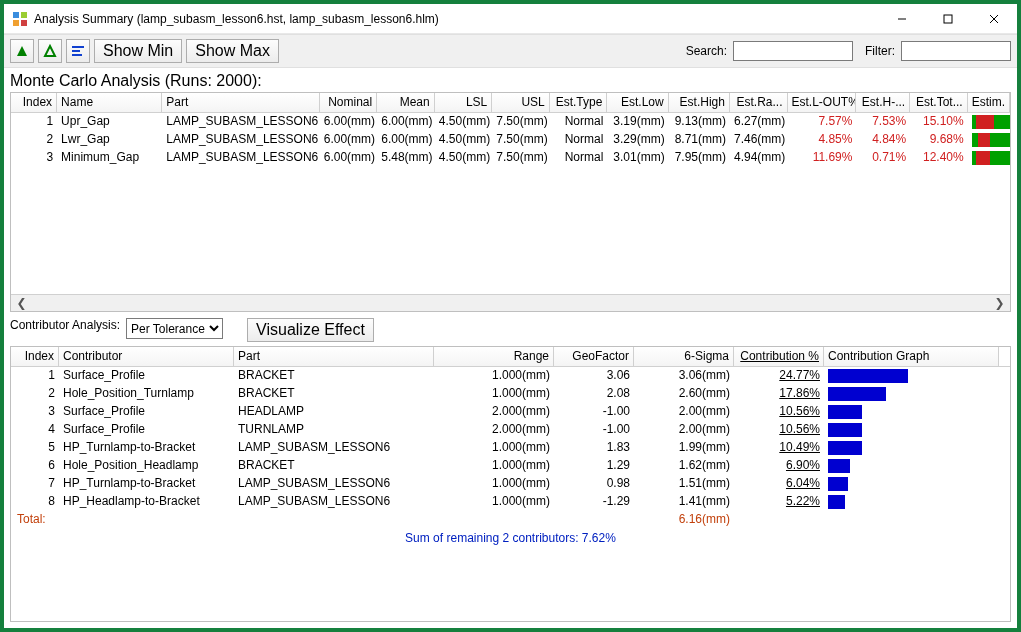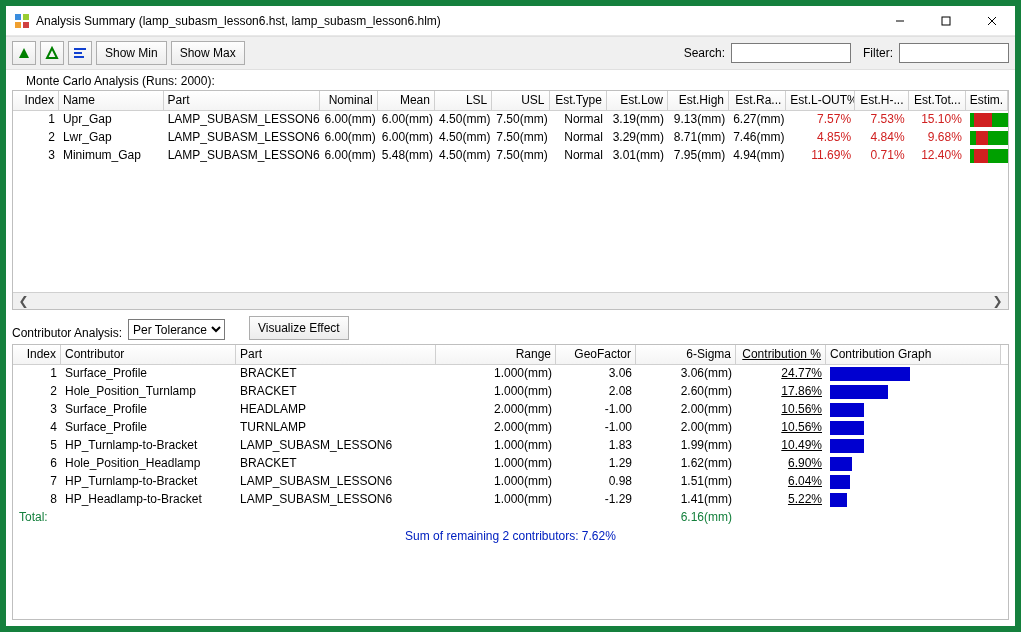--- a/index.html
+++ b/index.html
@@ -7,21 +7,21 @@
     margin: 0;
     font-family: "Segoe UI", Tahoma, sans-serif;
     font-size: 12px;
     background: #ffffff;
     color: #000;
     user-select: none;
   }
   .window {
     width: 1021px;
     height: 632px;
-    border: 6px solid #15803d;
+    border: 4px solid #15803d;
     background: #fff;
     display: flex;
     flex-direction: column;
   }
   .titlebar {
     height: 30px;
     display: flex;
     align-items: center;
     padding: 0 0 0 8px;
     background: #fff;
@@ -64,29 +64,29 @@
     border: 1px solid #adadad;
     background: linear-gradient(#fdfdfd,#ececec);
     display:flex;align-items:center;justify-content:center;
   }
   .text-btn {
     height: 24px;
     padding: 0 8px;
     border: 1px solid #adadad;
     background: linear-gradient(#fdfdfd,#ececec);
     display:flex;align-items:center;
-    font-size:12px;
+    font-size:16px;
   }
   .toolbar .spacer { flex: 1; }
   .toolbar label { margin-right: 2px; }
   .toolbar input[type=text] {
     height: 20px; border:1px solid #7a7a7a;
     padding:1px 3px; font-size:12px;
   }
-  .section-label { padding: 4px 6px 2px 20px; font-size:12px; }
+  .section-label { padding: 4px 6px 2px 6px; font-size:16px; }
   .table-wrap {
     border: 1px solid #bfbfbf;
     margin: 0 6px;
     background:#fff;
   }
   .mc-wrap { height: 220px; display:flex; flex-direction:column; }
   .contrib-wrap { flex:1; display:flex; flex-direction:column; margin-bottom:6px;}
   .grid-header {
     display:flex;
     background:#fff;
@@ -104,36 +104,36 @@
   .grid-body { flex:1; overflow:auto; background:#fff; }
   .grid-row { display:flex; height:18px; }
   .grid-row .cell {
     padding:1px 4px;
     overflow:hidden;
     white-space:nowrap;
     font-size:12px;
   }
   .num { text-align:right; }
   .red { color:#d02020; }
-  .blue { color:#15803d; }
+  .blue { color:#c2410c; }
   .scroll-x {
     height:17px;
     background:#f0f0f0;
     display:flex;align-items:center;justify-content:space-between;
     border-top:1px solid #d0d0d0;
     padding:0 2px;
   }
   .scroll-x .arrow{width:17px;height:15px;display:flex;align-items:center;justify-content:center;color:#555;}
   .bar-cell {
     width:38px;height:14px;display:flex;margin-top:1px;
   }
   .mini-g{background:#00a000;height:100%;}
   .mini-r{background:#d02020;height:100%;}
   .contrib-controls{
-    display:flex;align-items:flex-end;gap:6px;
+    display:flex;align-items:flex-start;gap:6px;
     padding:6px 6px 4px 6px;
   }
   .contrib-controls select{
     height:21px;border:1px solid #7a7a7a;font-size:12px;background:#fff;
   }
   .contrib-graph{height:14px;background:#0000d0;margin-top:1px;}
   .sum-line{color:#0020c0;text-align:center;padding-top:2px;font-size:12px;}
   
   .mc .c0{width:48px;text-align:right;}
   .mc .c1{width:110px;}

